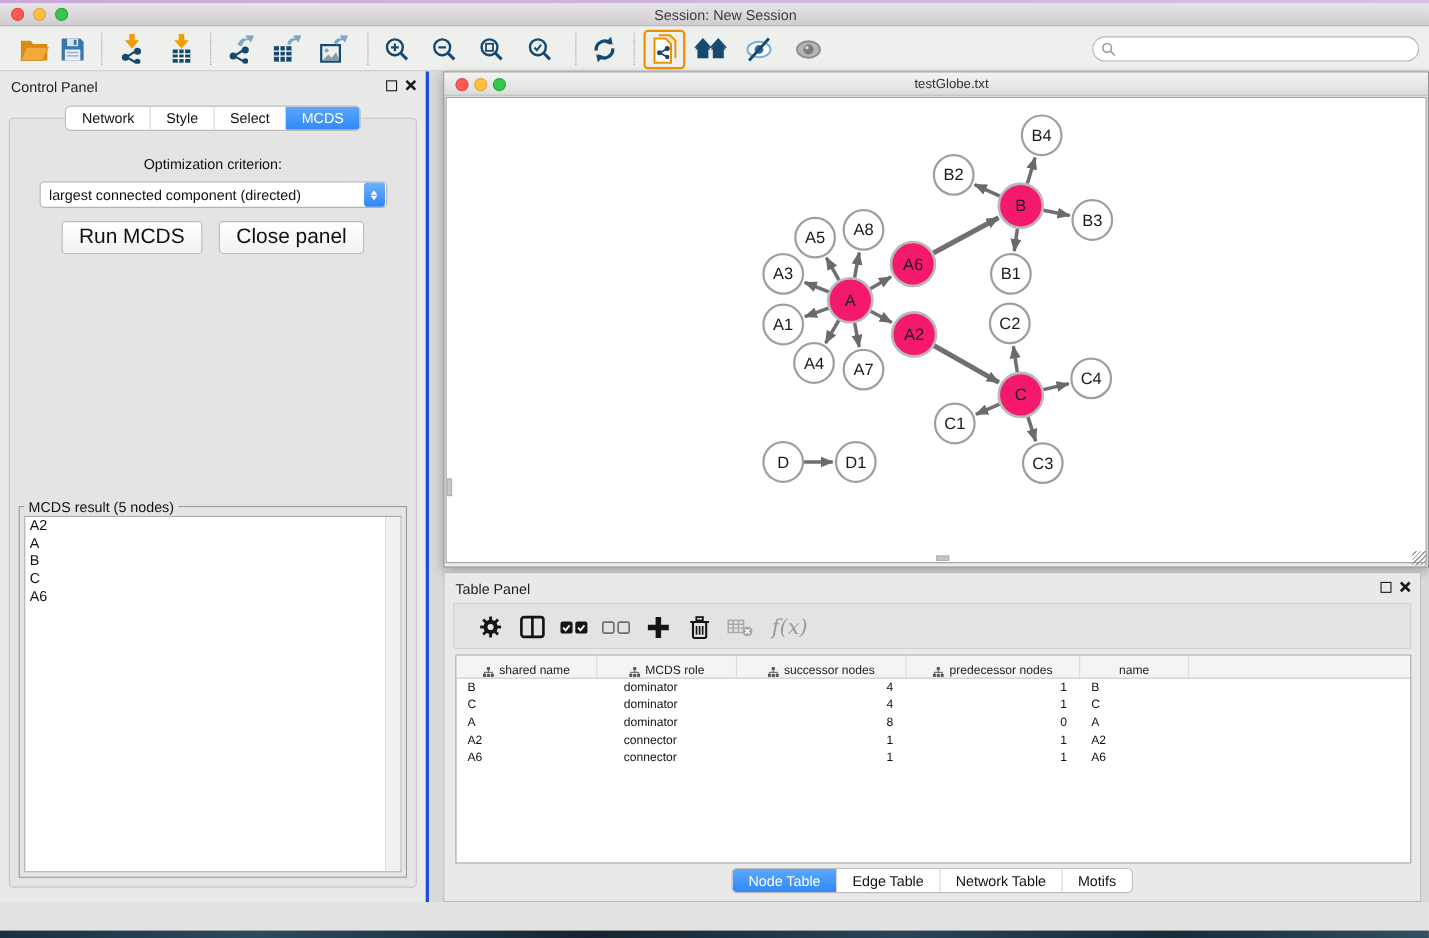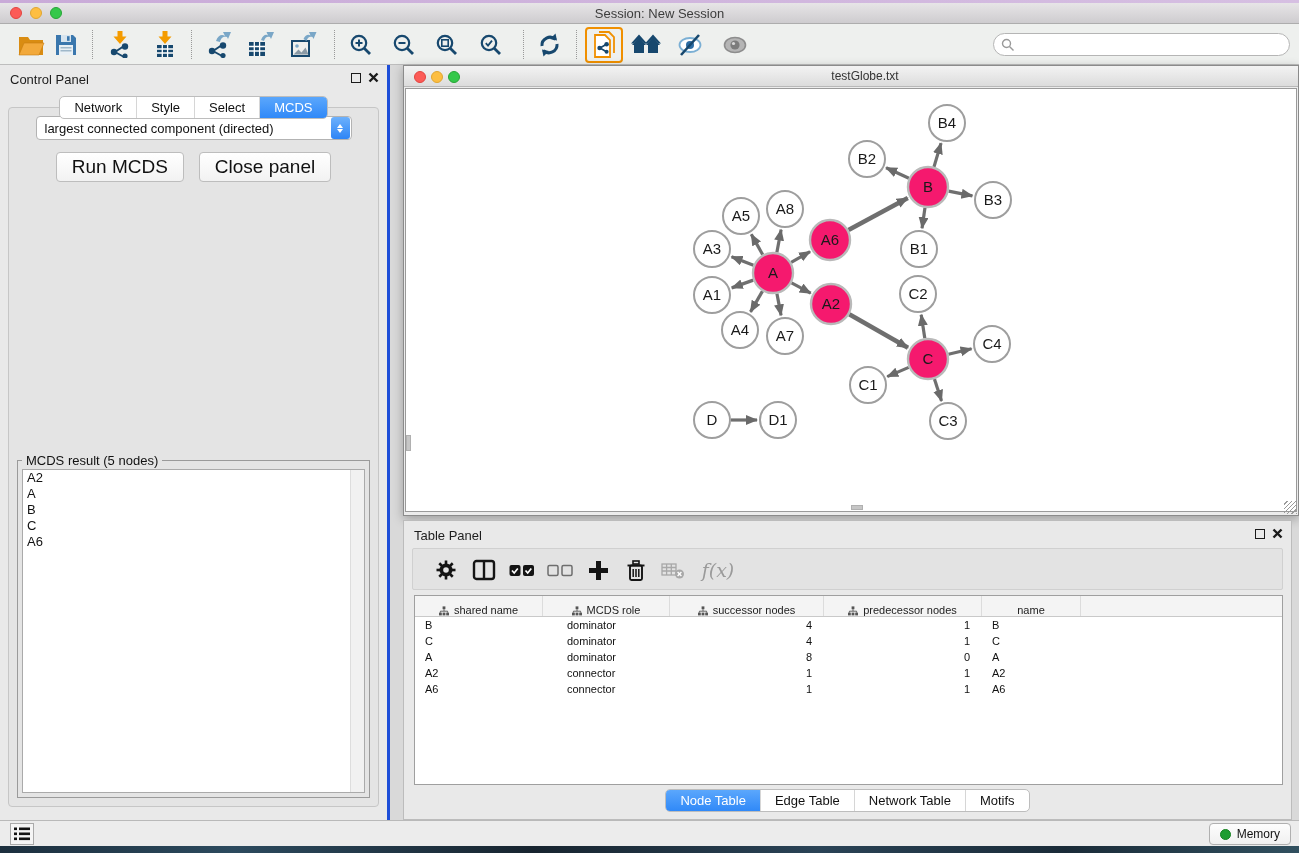--- a/index.html
+++ b/index.html
@@ -293,20 +293,21 @@
       </div>
       <div class="cp-tabs">
           <div class="seg">
             <div class="seg-item">Network</div>
             <div class="seg-item">Style</div>
             <div class="seg-item">Select</div>
             <div class="seg-item selected">MCDS</div>
           </div>
         </div>
       <div class="cp-body">
+        <div class="opt-label">Optimization criterion:</div>
         <div class="dropdown">
           <span class="dd-text">largest connected component (directed)</span>
           <span class="dd-stepper">
               <span class="dd-up"></span>
               <span class="dd-down"></span>
             </span>
         </div>
         <div class="cp-buttons">
           <button class="btn">Run MCDS</button>
           <button class="btn">Close panel</button>
@@ -616,32 +617,14 @@
           <div class="seg" id="tp-tabs">
             <div class="seg-item selected">Node Table</div>
             <div class="seg-item">Edge Table</div>
             <div class="seg-item">Network Table</div>
             <div class="seg-item">Motifs</div>
           </div>
         </div>
     </div>
   </div>
 
-  <div class="statusbar">
-    <button class="list-btn">
-      <svg width="16" height="14" viewBox="0 0 16 14">
-        <g fill="#141414">
-          <rect x="0" y="0.5" width="3" height="2.6"></rect>
-            <rect x="5" y="0.5" width="11" height="2.6"></rect>
-          <rect x="0" y="5.5" width="3" height="2.6"></rect>
-            <rect x="5" y="5.5" width="11" height="2.6"></rect>
-          <rect x="0" y="10.5" width="3" height="2.6"></rect>
-            <rect x="5" y="10.5" width="11" height="2.6"></rect>
-        </g>
-      </svg>
-    </button>
-    <button class="memory-btn">
-      <span class="mem-dot"></span>
-      <span>Memory</span>
-    </button>
-  </div>
   <div class="desktop-bottom"></div>
 </div>
 
 </body></html>

